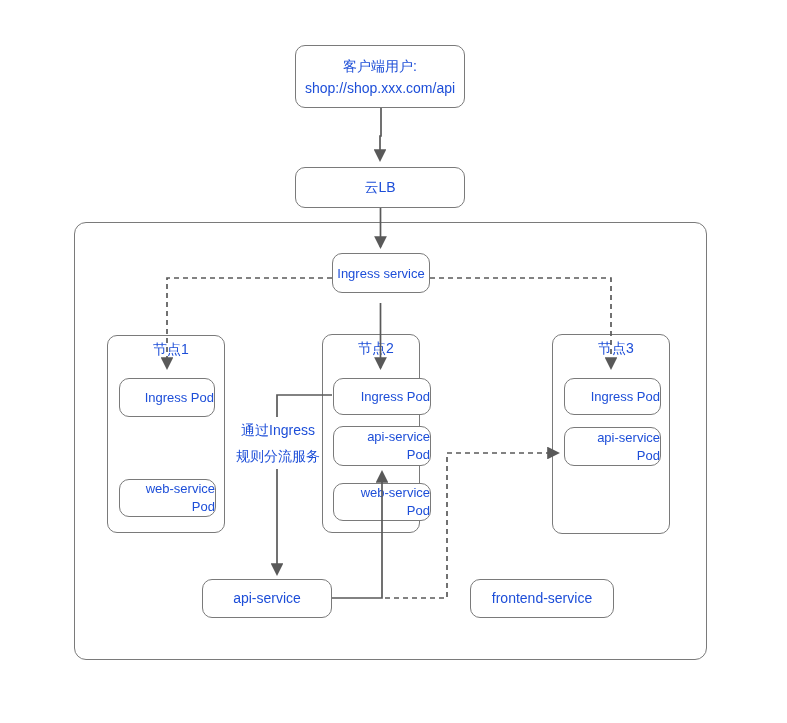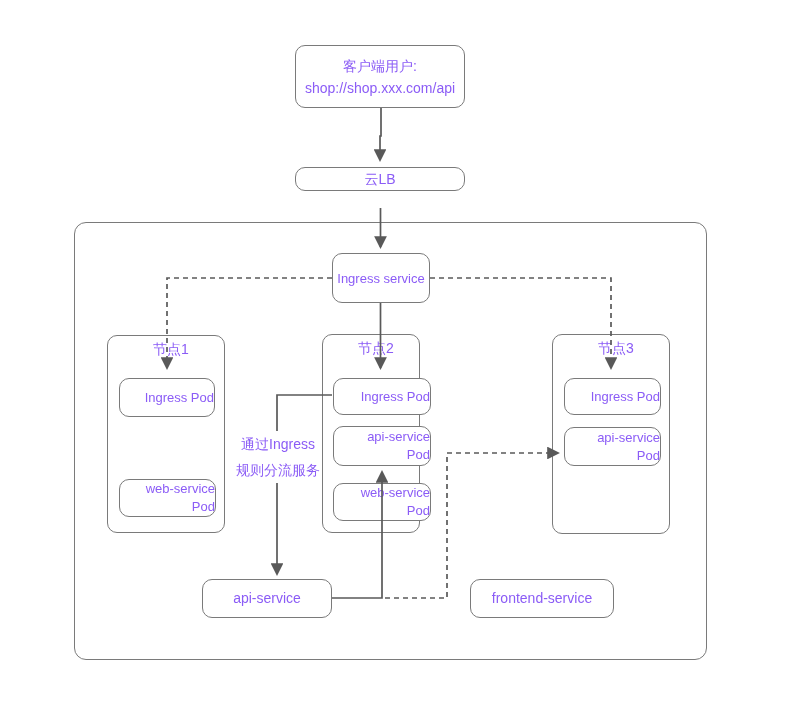--- a/index.html
+++ b/index.html
@@ -6,21 +6,21 @@
     margin: 0;
     padding: 0;
     background: #ffffff;
   }
   .canvas {
     position: relative;
     width: 787px;
     height: 723px;
     background: #ffffff;
     font-family: "Liberation Sans", "DejaVu Sans", sans-serif;
-    color: #8b5cf6;
+    color: #1d4ed8;
     overflow: hidden;
   }
   .box {
     position: absolute;
     box-sizing: border-box;
     border: 1.6px solid #7a7a7a;
     border-radius: 10px;
     background: #ffffff;
     display: flex;
     flex-direction: column;
@@ -70,21 +70,21 @@
     position: absolute;
     left: 0;
     top: 0;
     width: 787px;
     height: 723px;
     pointer-events: none;
   }
   .annotation {
     position: absolute;
     left: 222px;
-    top: 431px;
+    top: 417px;
     width: 112px;
     text-align: center;
     font-size: 14px;
     line-height: 26px;
   }
   .annotation span {
     display: inline-block;
     background: #ffffff;
     padding: 0 2px;
   }
@@ -95,25 +95,25 @@
 
 <div class="canvas">
 
   <div class="cluster" style="left:74px; top:222px; width:633px; height:438px;"></div>
 
   <div class="box" style="left:295px; top:45px; width:170px; height:63px;">
     <div class="client-line">客户端用户:</div>
     <div class="client-line">shop://shop.xxx.com/api</div>
   </div>
 
-  <div class="box" style="left:295px; top:167px; width:170px; height:24px;">
+  <div class="box" style="left:295px; top:167px; width:170px; height:41px;">
     <div>云LB</div>
   </div>
 
-  <div class="box" style="left:332px; top:253px; width:98px; height:50px; font-size:13px;">
+  <div class="box" style="left:332px; top:253px; width:98px; height:40px; font-size:13px;">
     <div>Ingress service</div>
   </div>
 
   <div class="node" style="left:107px; top:335px; width:118px; height:198px;">
     <div class="node-title">节点1</div>
     <div class="pod" style="left:11px; top:42px; width:96px; height:39px;">
       <div>Ingress Pod</div>
     </div>
     <div class="pod" style="left:11px; top:143px; width:97px; height:38px;">
       <div>web-service</div>

